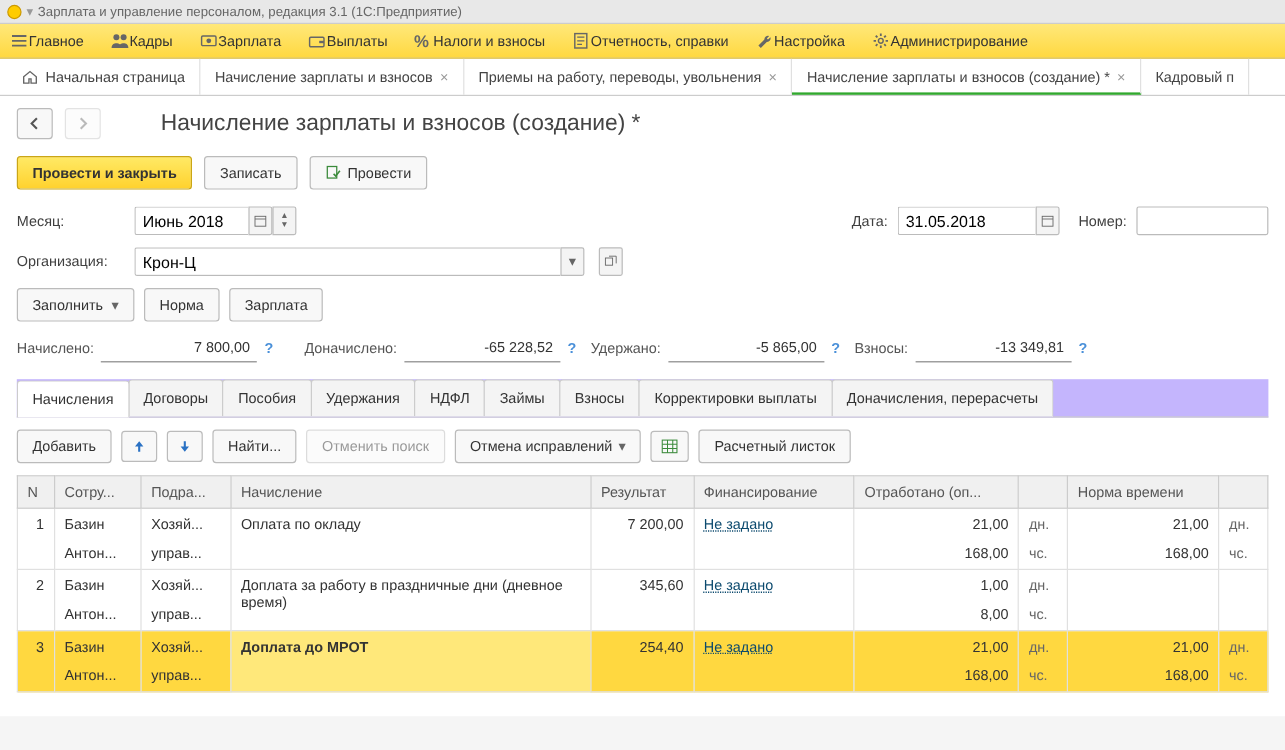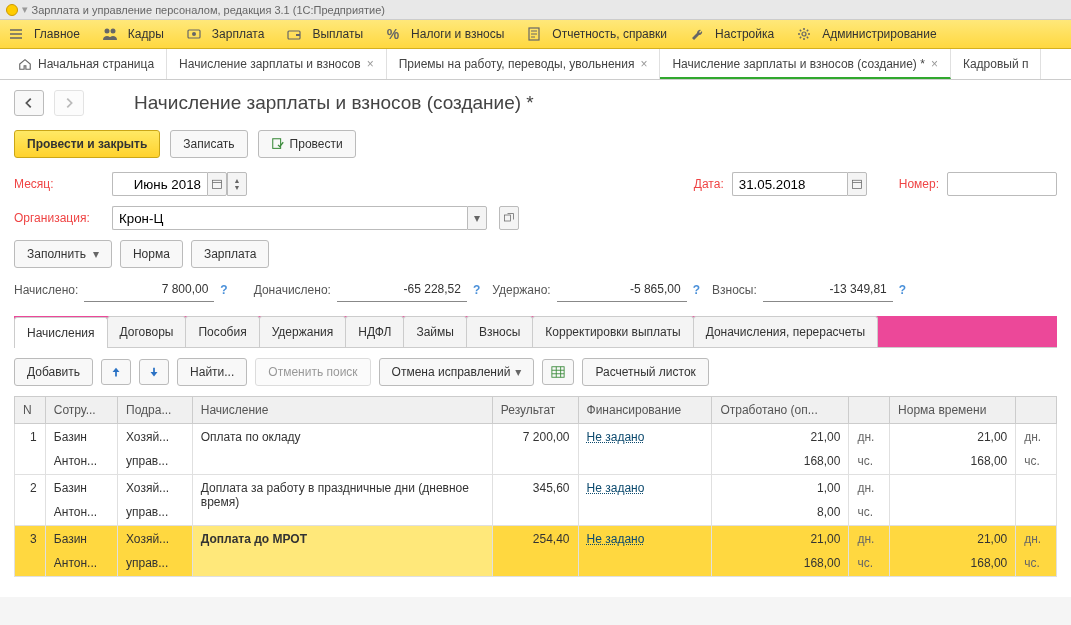--- a/index.html
+++ b/index.html
@@ -3,21 +3,21 @@
 <meta charset="utf-8">
 <style>
   * { box-sizing: border-box; margin: 0; padding: 0; }
   body { font-family: Arial, sans-serif; font-size: 12px; color: #333; background: #f5f5f5; width: 1071px; }
   
   .titlebar { background: #e8e8e8; padding: 3px 6px; font-size: 11px; color: #666; border-bottom: 1px solid #ccc; display: flex; align-items: center; gap: 4px; }
   .titlebar-icon { width: 12px; height: 12px; background: #ffcc00; border-radius: 50%; border: 1px solid #cc9900; }
   .titlebar-chev { color: #999; }
   
   .mainmenu { background: linear-gradient(#ffe87a, #ffd840); padding: 6px 8px; display: flex; gap: 22px; align-items: center; border-bottom: 1px solid #d4b020; }
-  .mainmenu-item { display: flex; align-items: center; gap: 10px; cursor: pointer; color: #333; text-align: center; }
+  .mainmenu-item { display: flex; align-items: center; gap: 0; cursor: pointer; color: #333; }
   .mainmenu-item svg, .mainmenu-item .micon { width: 16px; height: 16px; flex-shrink: 0; }
   
   .subtabs { background: #fff; display: flex; border-bottom: 1px solid #ccc; padding: 0 6px; }
   .subtab { padding: 8px 12px; border-right: 1px solid #e0e0e0; display: flex; align-items: center; gap: 6px; cursor: pointer; color: #444; font-size: 12px; }
   .subtab.active { border-bottom: 2px solid #31a82e; padding-bottom: 6px; }
   .subtab .closex { color: #999; font-size: 12px; cursor: pointer; }
   .home-icon { width: 14px; height: 14px; }
   
   .page { background: #fff; padding: 10px 14px 20px 14px; }
   
@@ -25,33 +25,33 @@
   .nav-btn { width: 30px; height: 26px; border: 1px solid #bbb; background: #f8f8f8; border-radius: 3px; display: flex; align-items: center; justify-content: center; cursor: pointer; }
   .nav-btn.disabled { opacity: 0.4; }
   .page-title { font-size: 19px; color: #444; margin-left: 40px; }
   
   .toolbar { display: flex; gap: 10px; margin-bottom: 14px; }
   .btn { padding: 6px 12px; border: 1px solid #bbb; background: #f8f8f8; border-radius: 3px; cursor: pointer; display: flex; align-items: center; gap: 5px; font-size: 12px; }
   .btn.primary { background: linear-gradient(#ffe965,#ffd22e); border-color: #caa617; font-weight: bold; }
   .btn svg { width: 14px; height: 14px; }
   
   .form-row { display: flex; align-items: center; gap: 8px; margin-bottom: 10px; }
-  .form-label { color: #ef4444; min-width: 90px; }
+  .form-label { color: #404040; min-width: 90px; }
   .input { border: 1px solid #bbb; padding: 4px 6px; border-radius: 2px; background: #fff; height: 24px; }
-  .input.month { width: 95px; text-align: right; }
+  .input.month { width: 95px; }
   .input.date { width: 115px; }
   .dd-btn { width: 20px; height: 24px; border: 1px solid #bbb; background: #f4f4f4; border-radius: 2px; display: flex; align-items: center; justify-content: center; cursor: pointer; }
   .org-input { width: 355px; }
   .help-q { color: #4a90d9; cursor: pointer; font-weight: bold; }
   .readonly-num { width: 130px; text-align: right; padding: 4px 6px; height: 24px; border-bottom: 1px solid #888; background: transparent; }
   
   .summary-row { display: flex; align-items: center; gap: 6px; margin-bottom: 14px; }
   .summary-row .label { color: #555; }
   
-  .tabbar { display: flex; border-bottom: 1px solid #ccc; background: #ec4899; }
+  .tabbar { display: flex; border-bottom: 1px solid #ccc; background: #c4b5fd; }
   .tab { padding: 8px 12px; border: 1px solid #ccc; border-bottom: none; background: #f4f4f4; margin-right: -1px; cursor: pointer; border-radius: 3px 3px 0 0; font-size: 12px; }
   .tab.active { background: #fff; position: relative; top: 1px; }
   
   .table-toolbar { display: flex; gap: 8px; padding: 10px 0; align-items: center; }
   .icon-btn { padding: 5px 7px; border: 1px solid #bbb; background: #f8f8f8; border-radius: 3px; cursor: pointer; display: flex; align-items: center; gap: 3px; }
   
   table.grid { width: 100%; border-collapse: collapse; }
   table.grid th { background: #f0f0f0; border: 1px solid #ccc; padding: 6px 8px; text-align: left; font-weight: normal; color: #555; font-size: 12px; }
   table.grid td { border: 1px solid #e0e0e0; padding: 6px 8px; font-size: 12px; vertical-align: top; }
   table.grid td.num { text-align: right; }
@@ -198,21 +198,21 @@
     <span class="form-label" style="min-width:auto">Дата:</span>
     <div class="combo">
       <input class="input date" value="31.05.2018" style="">
       <div class="dd-btn">
         <svg width="12" height="12" viewBox="0 0 16 16">
             <rect x="2" y="3" width="12" height="11" fill="none" stroke="#666"></rect>
             <path d="M2 6h12" stroke="#666"></path>
           </svg>
       </div>
     </div>
-    <span class="form-label" style="min-width:auto;margin-left:24px">Номер:</span>
+    <span class="form-label" style="min-width:auto;margin-left:8px">Номер:</span>
     <input class="input" style="width: 110px;" value="">
   </div>
 
   <div class="form-row">
     <span class="form-label">Организация:</span>
     <div class="combo">
       <input class="input org-input" value="Крон-Ц" style="">
       <div class="dd-btn" style="color:#666">▾</div>
     </div>
     <div class="dd-btn" style="margin-left:4px">

